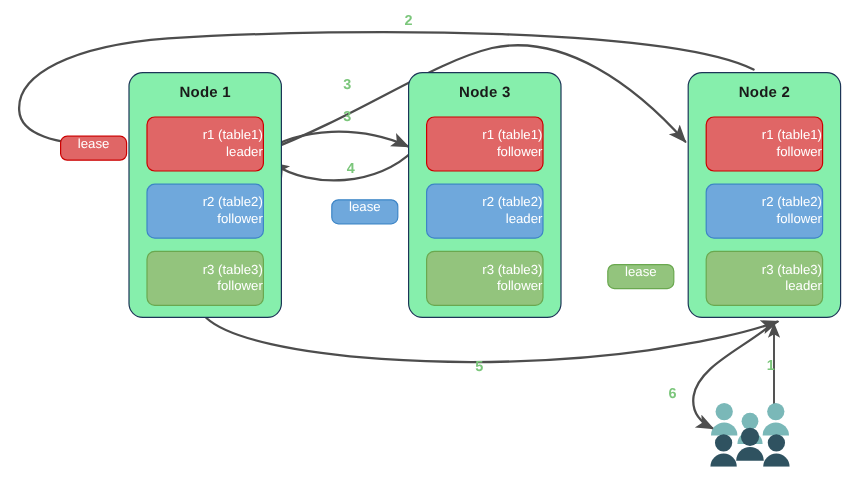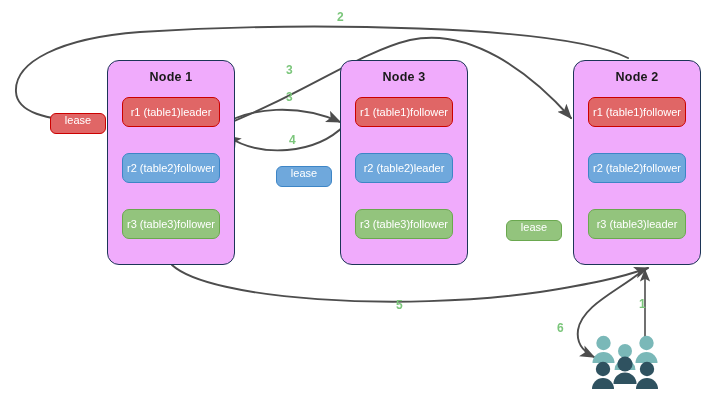--- a/index.html
+++ b/index.html
@@ -26,50 +26,50 @@
     height: 405px;
     pointer-events: none;
   }
 
   
   .node-box {
     position: absolute;
     box-sizing: border-box;
     border: 1.4px solid #1c3557;
     border-radius: 12px;
-    background: #f0abfc;
+    background: #86efac;
   }
   .node-title {
     position: absolute;
     left: 0;
     right: 0;
     top: 9px;
     text-align: center;
     font-size: 12.5px;
     font-weight: bold;
     color: #1a1a1a;
     letter-spacing: .2px;
   }
 
   
   .replica {
     position: absolute;
     left: 14px;
     right: 14px;
-    height: 30px;
+    height: 46px;
     box-sizing: border-box;
     border-radius: 7px;
     border-width: 1.4px;
     border-style: solid;
     color: #ffffff;
     font-size: 11px;
     line-height: 14px;
     display: flex;
-    flex-direction: row;
-    align-items: center;
+    flex-direction: column;
+    align-items: flex-end;
     justify-content: center;
     text-align: center;
   }
   .replica .l1, .replica .l2 { display: block; }
   .rep-red   { background: #e06666; border-color: #cc0000; }
   .rep-blue  { background: #6fa8dc; border-color: #3d85c6; }
   .rep-green { background: #93c47d; border-color: #6aa84f; }
 
   
   .lease {

